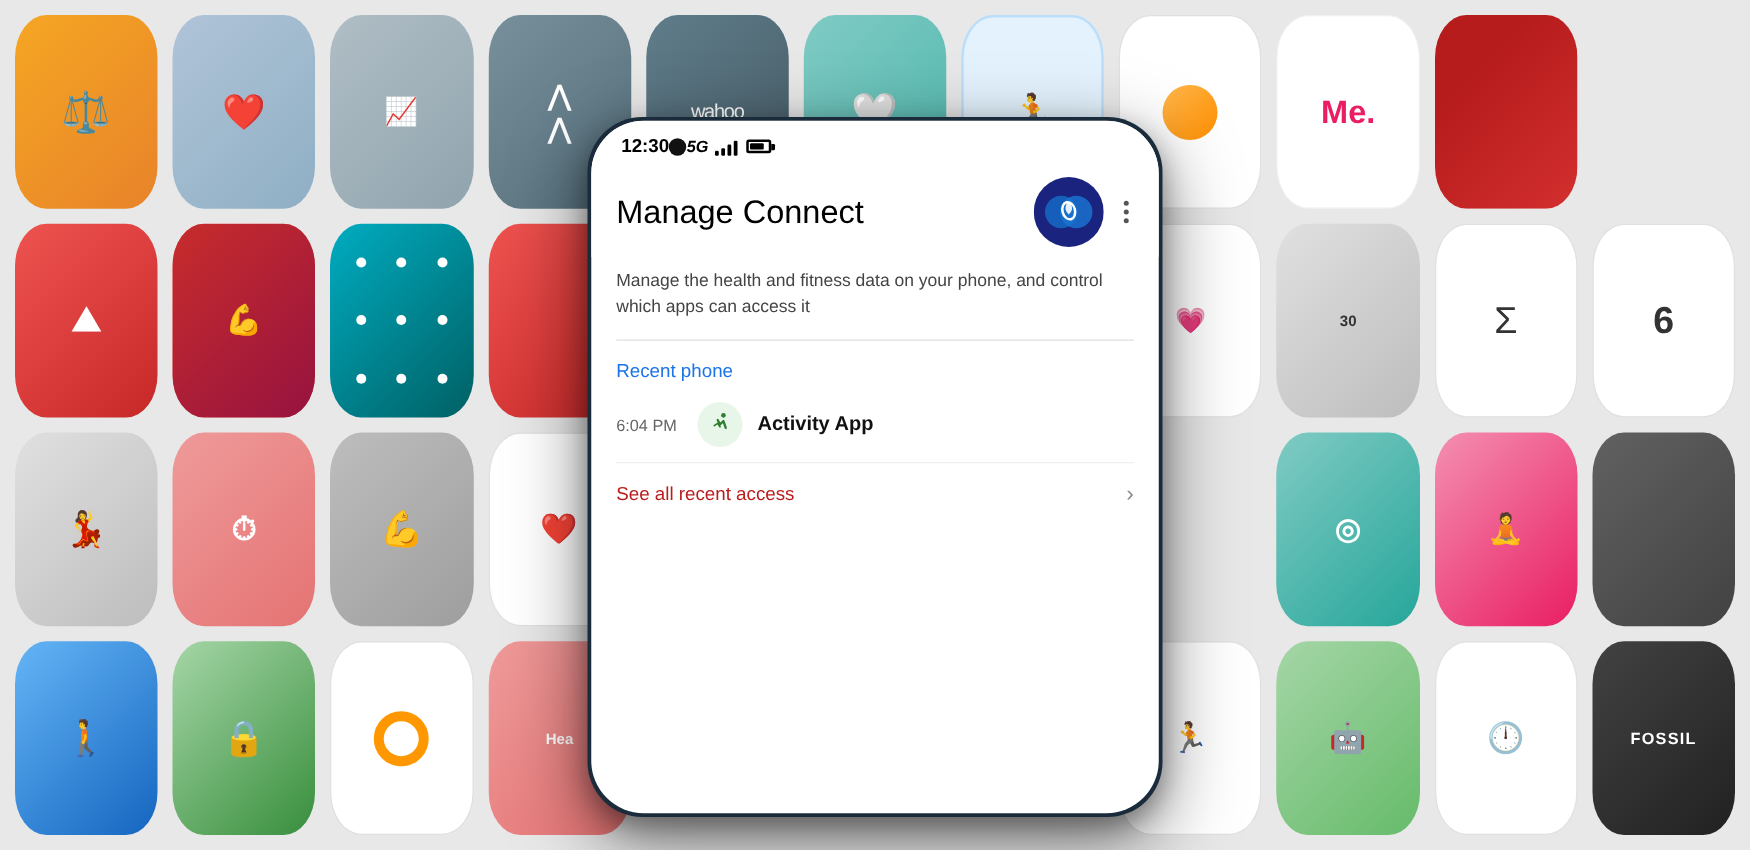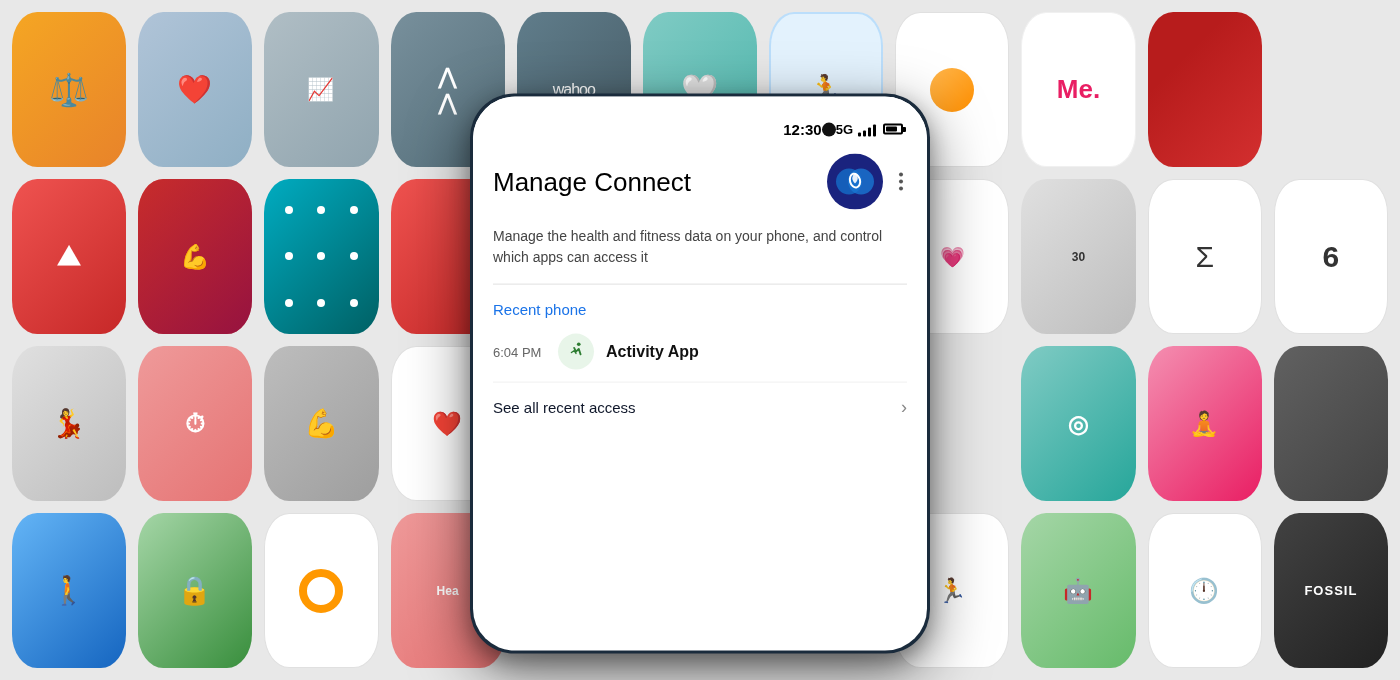--- a/index.html
+++ b/index.html
@@ -63,22 +63,22 @@
       border-radius: 42px;
       overflow: hidden;
       display: flex;
       flex-direction: column;
     }
 
     
     .status-bar {
       display: flex;
       align-items: center;
-      justify-content: flex-end;
-      padding: 24px 24px 4px;
+      justify-content: flex-start;
+      padding: 12px 24px 4px;
       background: white;
     }
 
     .status-time {
       font-size: 15px;
       font-weight: 600;
       color: #000;
     }
 
     .status-camera {
@@ -237,21 +237,21 @@
     .see-all-row {
       display: flex;
       align-items: center;
       justify-content: space-between;
       padding: 14px 20px;
       cursor: pointer;
     }
 
     .see-all-text {
       font-size: 15px;
-      color: #0f172a;
+      color: #b91c1c;
     }
 
     .chevron {
       color: #888;
       font-size: 18px;
     }
 
     
     .hc-logo-svg {
       width: 56px;
@@ -341,21 +341,21 @@
 </div>
 
 <div class="phone-overlay">
   <div class="phone-frame">
     <div class="phone-inner">
 
       <div class="status-bar">
         <span class="status-time">12:30</span>
         <div class="status-camera"></div>
         <div class="status-icons">
-          <span style="font-size:13px;font-weight:600;">5G</span>
+          <span style="font-size:13px;font-weight:600;font-style:italic;">5G</span>
           <div class="signal-bars">
             <span style="height:4px;"></span>
             <span style="height:6px;"></span>
             <span style="height:9px;"></span>
             <span style="height:12px;"></span>
           </div>
           <div class="battery-icon">
             <div class="battery-fill"></div>
           </div>
         </div>

